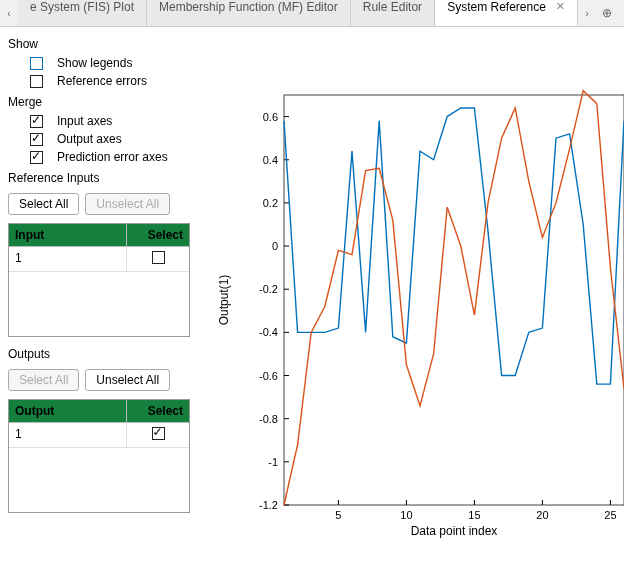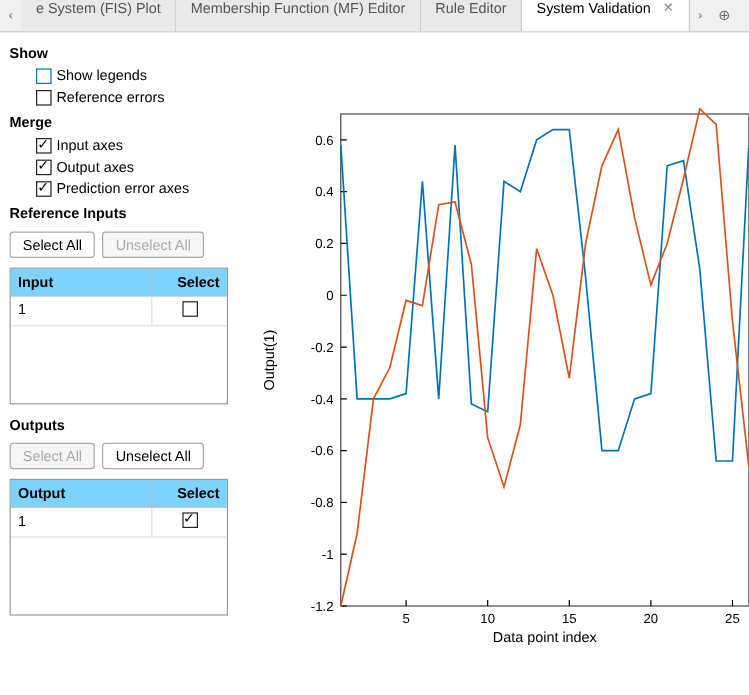--- a/index.html
+++ b/index.html
@@ -9,33 +9,33 @@
   .tabstrip{height:26px;background:#f0f0f0;border-bottom:1px solid #ccc;display:flex;align-items:stretch;padding:0 0 0 0;}
   .tab-scroll{width:18px;height:26px;display:flex;align-items:center;justify-content:center;color:#666;font-size:10px;cursor:default;}
   .tab{padding:0 12px;display:flex;gap:6px;background:#e9e9e9;border-right:1px solid #ccc;color:#555;cursor:pointer;white-space:nowrap;}
   .tab.active{background:#fff;color:#000;}
   .tab-close{font-size:11px;color:#888;margin-left:4px;}
   .tab-add{width:22px;display:flex;align-items:center;justify-content:center;color:#666;}
 
   
   .main{display:flex;height:553px;}
   .sidebar{width:200px;padding:6px 6px 6px 8px;display:flex;flex-direction:column;gap:2px;}
-  .section-head{font-weight:bold;margin-top:4px;margin-bottom:2px;}
-  .cb-row{display:flex;align-items:center;gap:4px;padding-left:22px;margin:1px 0;}
+  .section-head{font-weight:normal;margin-top:4px;margin-bottom:2px;}
+  .cb-row{display:flex;align-items:center;gap:14px;padding-left:22px;margin:1px 0;}
   .cb{width:13px;height:13px;border:1px solid #222;display:inline-block;position:relative;flex:0 0 13px;box-sizing:border-box;}
   .cb.blue{border-color:#0072bd;}
   .cb.checked::after{content:"✓";position:absolute;top:-3px;left:0;font-size:12px;color:#000;}
   .cb-label{}
 
   .btn-row{display:flex;gap:6px;margin:4px 0;align-items:center;}
   .btn{border:1px solid #aaa;border-radius:3px;padding:3px 10px;background:#fff;cursor:pointer;}
   .btn.disabled{color:#aaa;background:#f6f6f6;cursor:default;}
 
   .tbl{border:1px solid #999;width:180px;margin-top:2px;margin-bottom:4px;}
-  .tbl-head{display:flex;background:#7dd3fc;border-bottom:1px solid #bbb;}
+  .tbl-head{display:flex;background:#15803d;border-bottom:1px solid #bbb;}
   .tbl-head .col{padding:4px 6px;font-weight:bold;}
   .col-a{flex:1;border-right:1px solid #bbb;}
   .col-b{width:50px;text-align:right;}
   .tbl-row{display:flex;border-bottom:1px solid #e0e0e0;}
   .tbl-row .cell{padding:4px 6px;}
   .cell-a{flex:1;border-right:1px solid #e0e0e0;}
   .cell-b{width:50px;text-align:center;}
   .tbl-pad{height:64px;}
 
   
@@ -52,21 +52,21 @@
   <div class="tab">
       <span>e System (FIS) Plot</span>
     </div>
   <div class="tab">
       <span>Membership Function (MF) Editor</span>
     </div>
   <div class="tab">
       <span>Rule Editor</span>
     </div>
   <div class="tab active">
-    <span>System Validation</span>
+    <span>System Reference</span>
     <span class="tab-close">✕</span>
   </div>
   <div class="tab-scroll">›</div>
   <div class="tab-add">⊕</div>
 </div>
 
 <div class="main">
 
   <div class="sidebar">
     <div class="section-head">Show</div>

